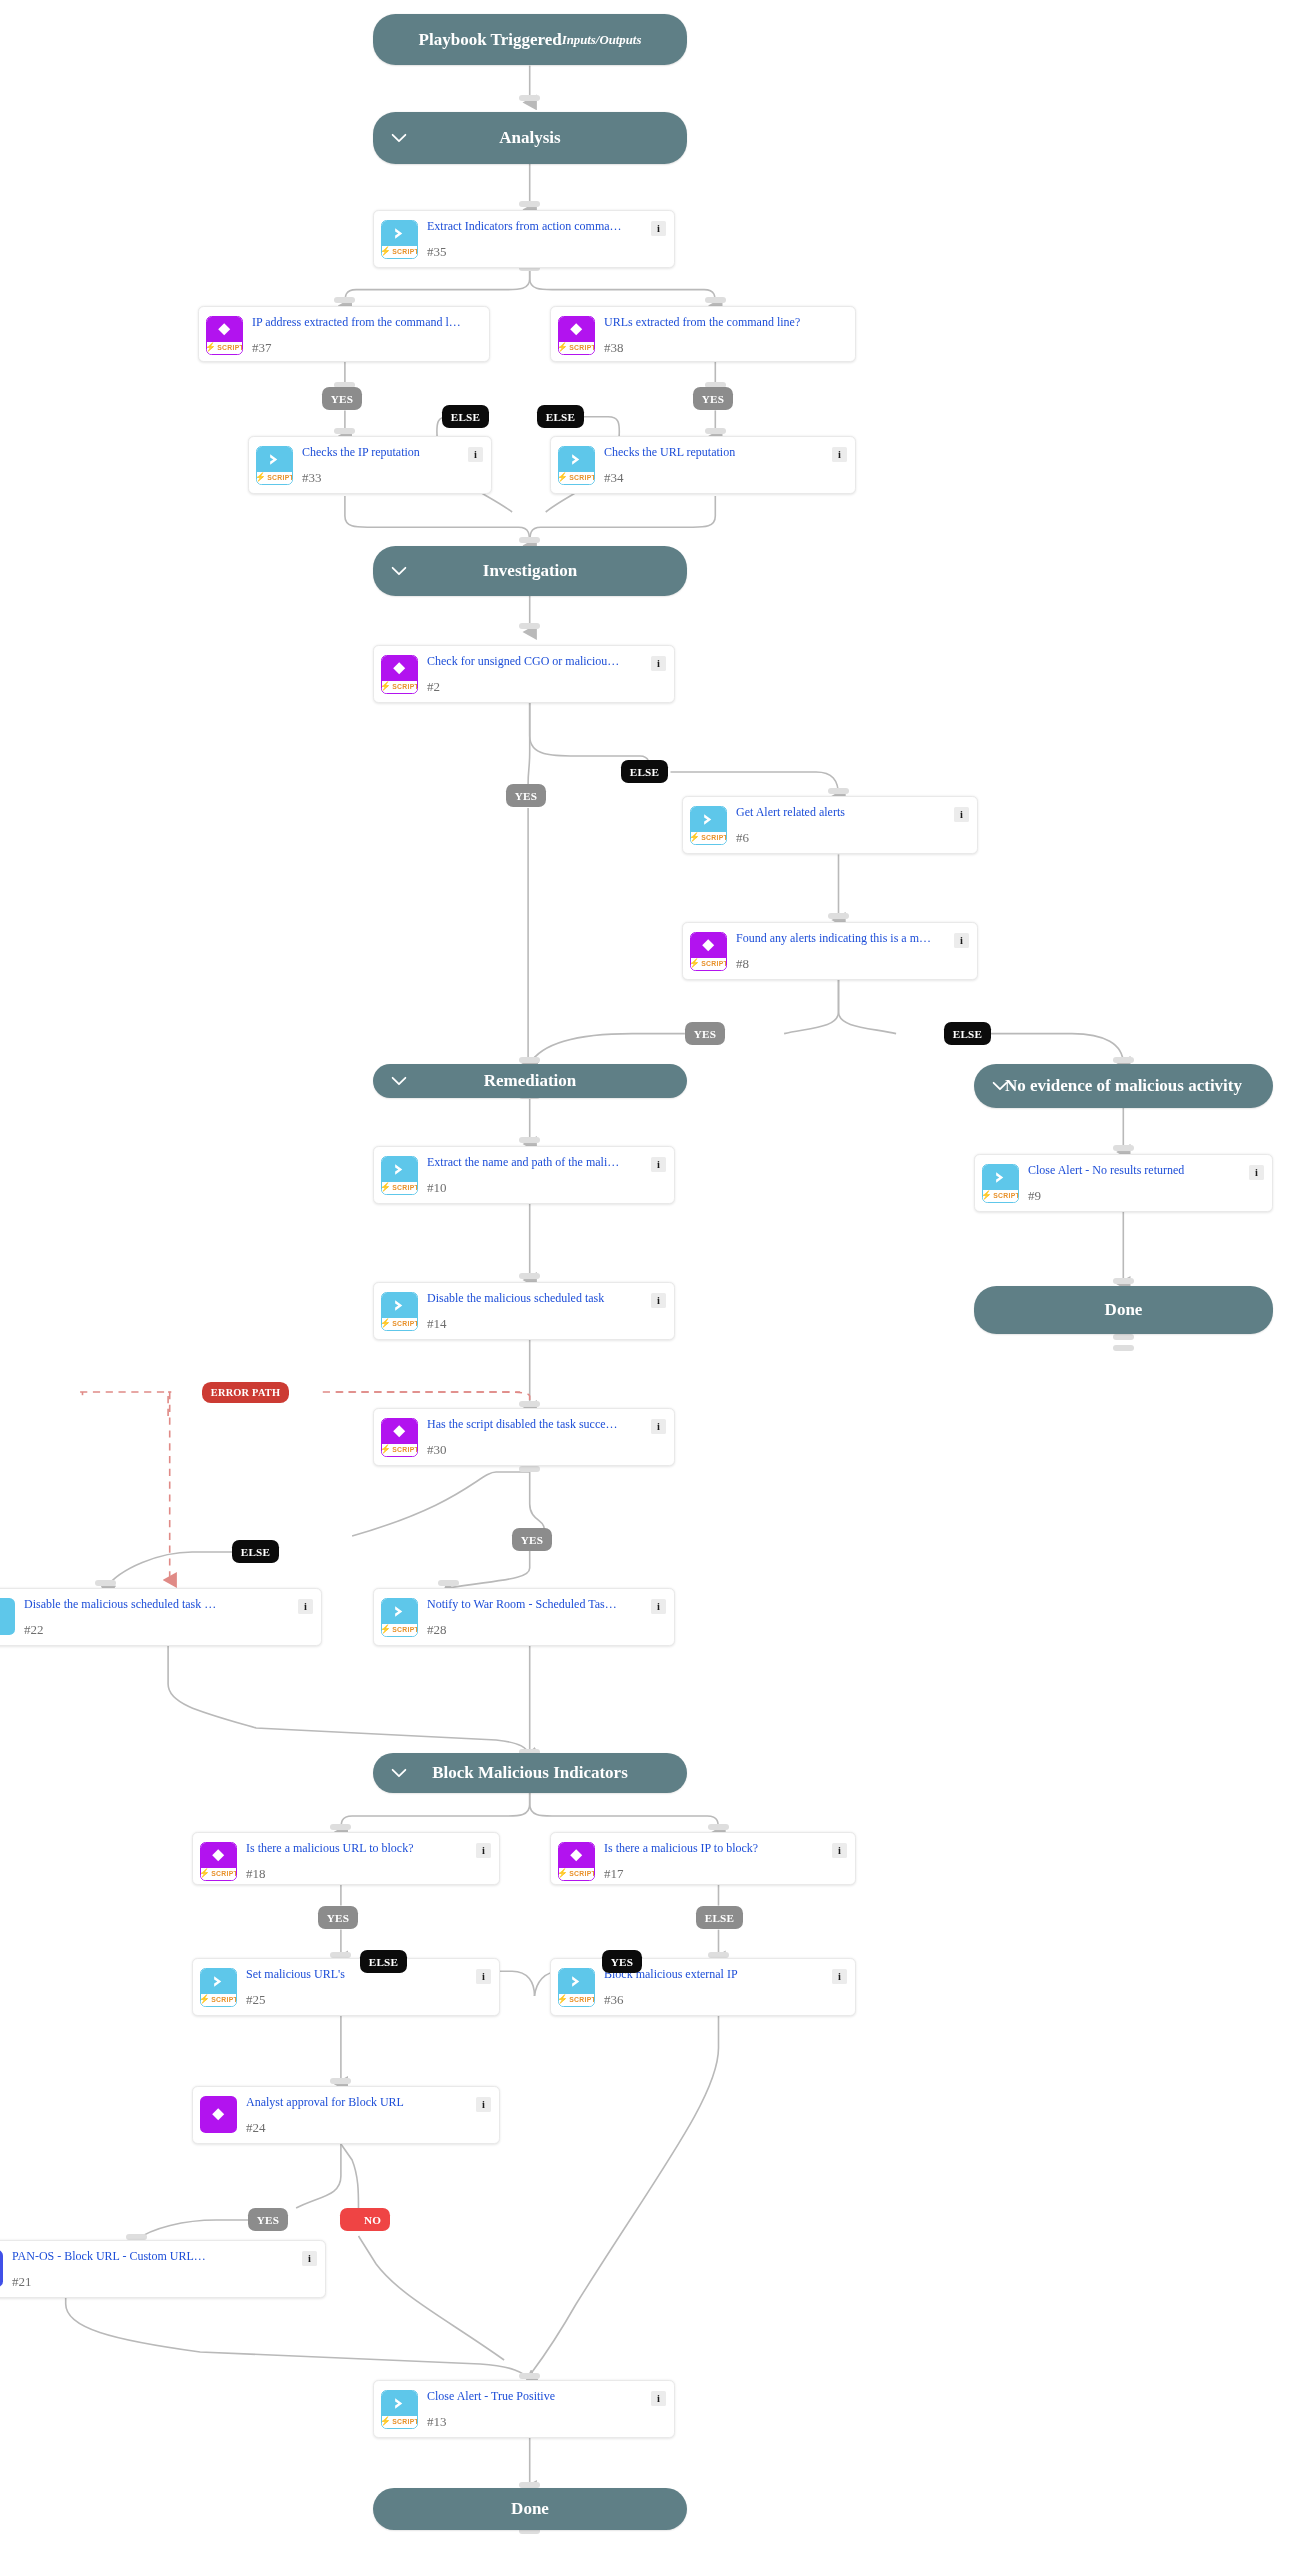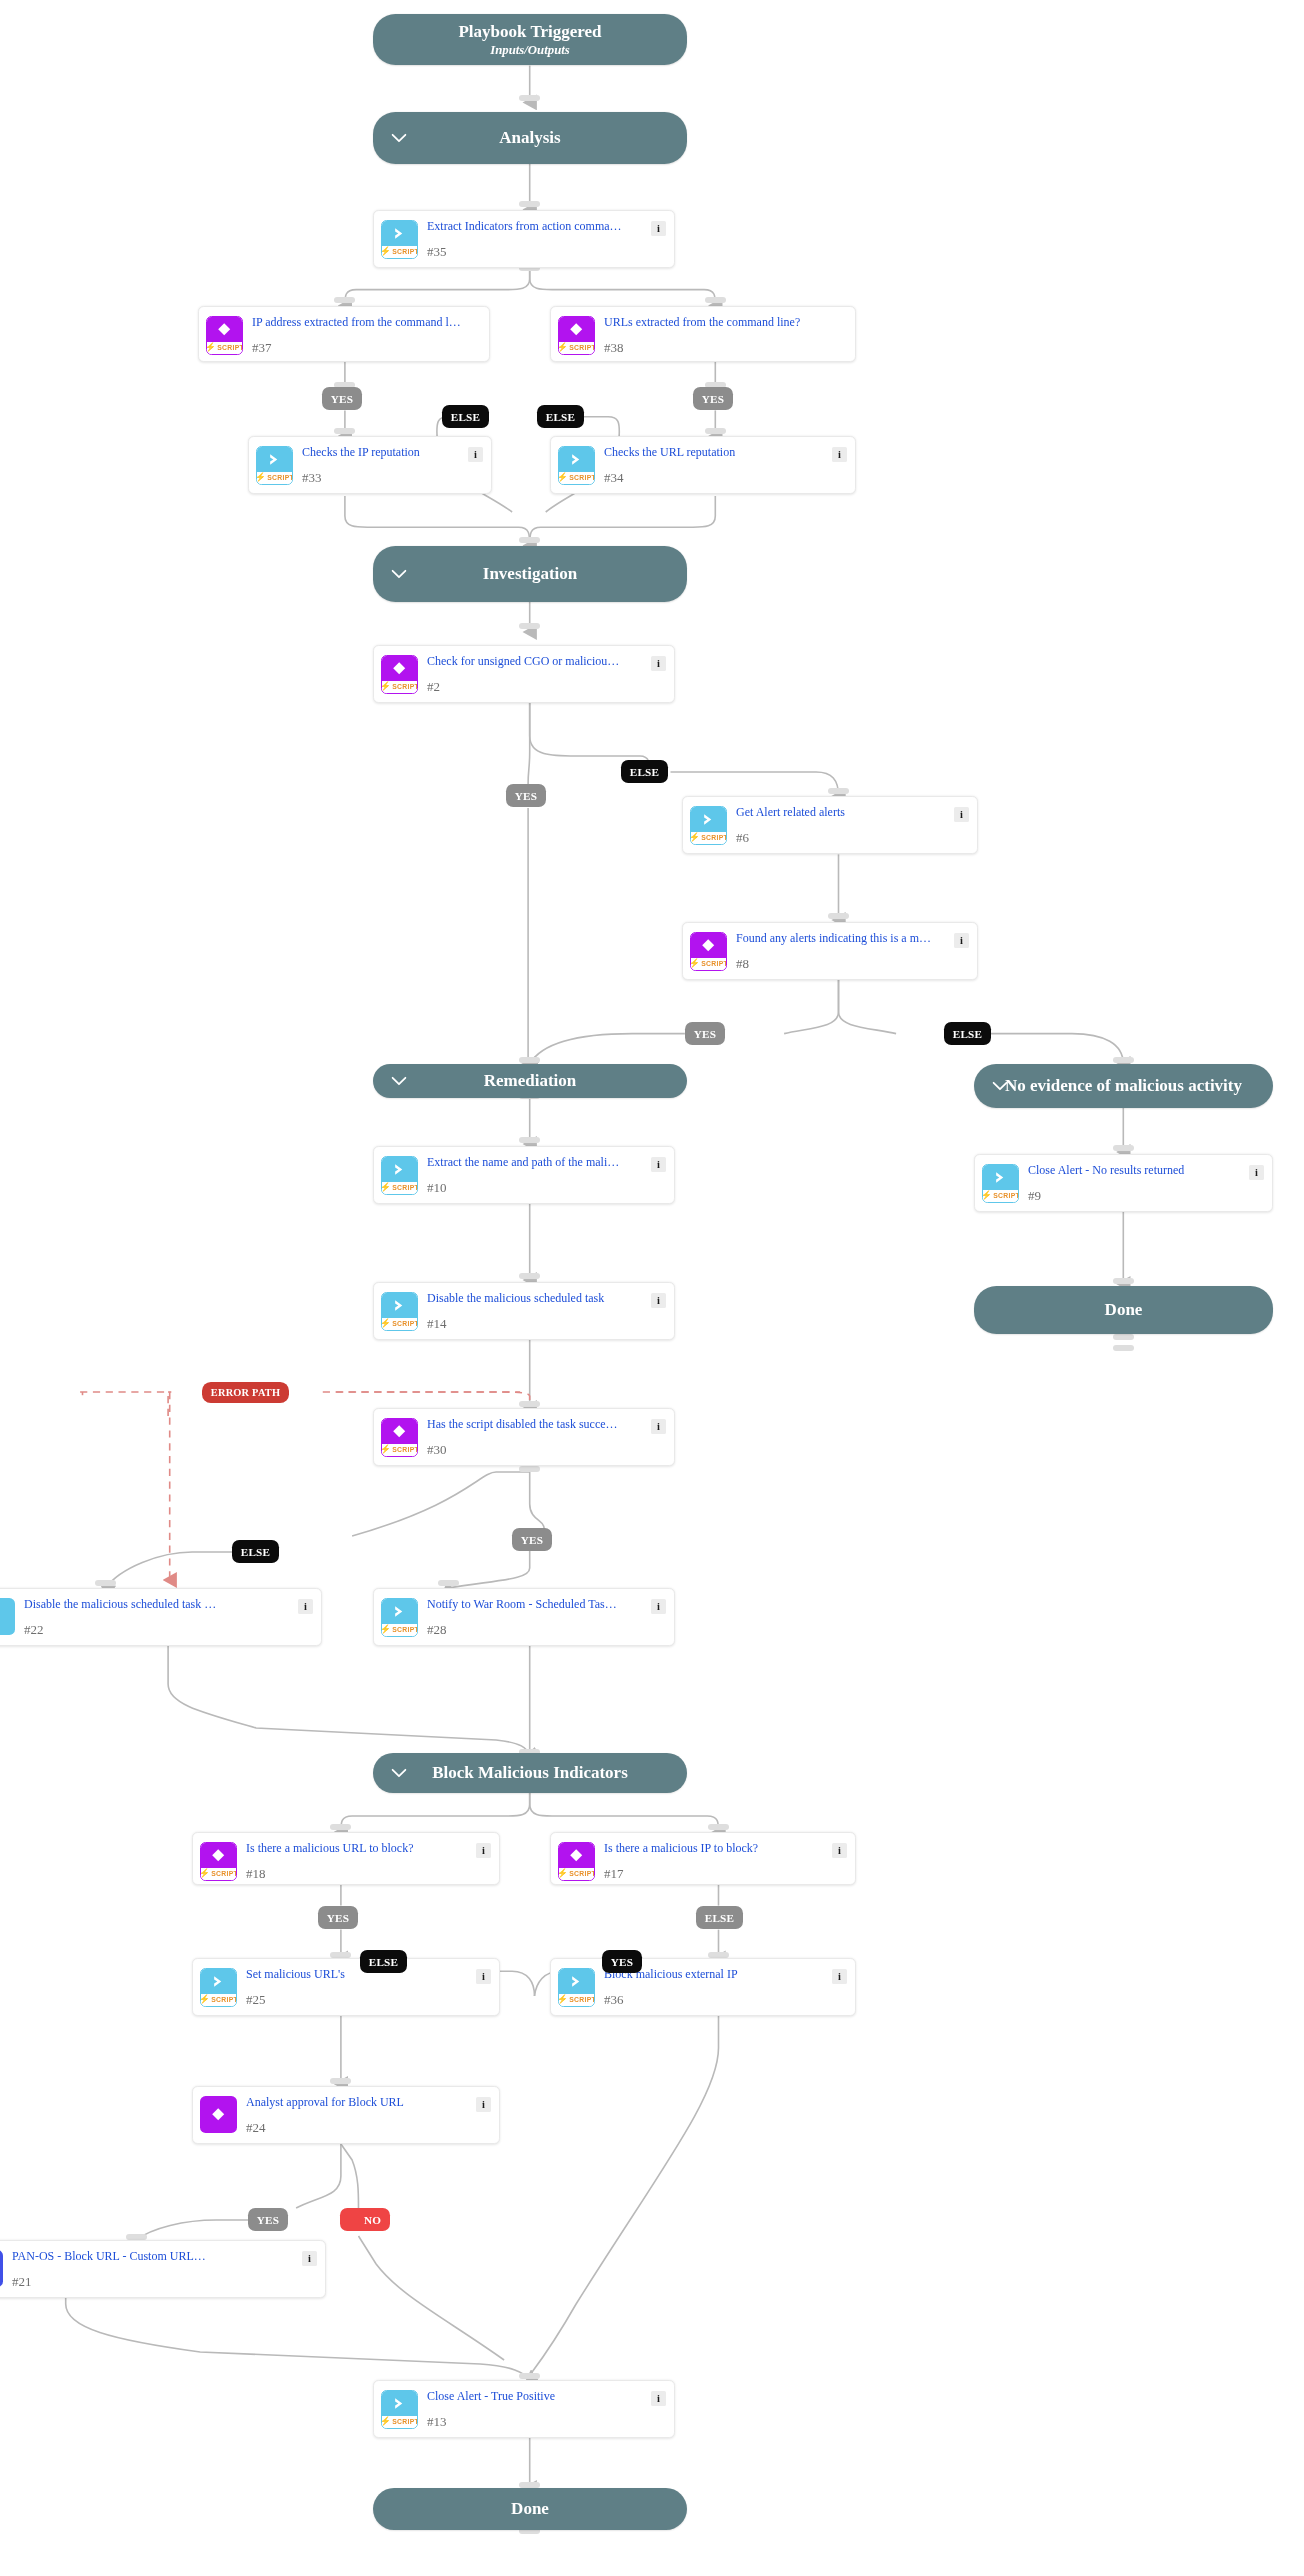--- a/index.html
+++ b/index.html
@@ -40,21 +40,21 @@
     text-align: center;
   }
   .pill .pill-sub {
     font-size: 12.8px;
     font-style: italic;
     font-weight: bold;
     text-align: center;
     line-height: 1.2;
     margin-top: 1.6px;
   }
-  .pill .stack { display: flex; flex-direction: column; align-items: center; }
+  .pill .stack { display: flex; flex-direction: row; align-items: center; }
   .chev {
     position: absolute;
     left: 17.6px;
     top: 50%;
     transform: translateY(-50%);
     width: 17.6px; height: 17.6px;
     display: flex; align-items: center; justify-content: center;
   }
   .chev svg { display: block; }
 
@@ -438,21 +438,21 @@
           <span class="scr">SCRIPT</span>
         </div>
     </div>
     <div class="card-body">
       <div class="card-title">Checks the URL reputation</div>
       <div class="card-id">#34</div>
     </div>
     <div class="info-btn">i</div>
   </div>
 
-  <div class="pill" style="left:373px;top:546px;width:314px;height:56px;">
+  <div class="pill" style="left:373px;top:546px;width:314px;height:50px;">
     <span class="chev">
       <svg width="16" height="9.6" viewBox="0 0 20 12">
           <path d="M2,2 L10,10 L18,2" stroke="#ffffff" stroke-width="2.2" fill="none" stroke-linecap="round" stroke-linejoin="round"></path>
         </svg>
     </span>
     <div class="pill-title">Investigation</div>
   </div>
 
   <div class="card" style="left:373px;top:645px;width:302px;height:58px;">
     <div class="card-icon cond-frame">

